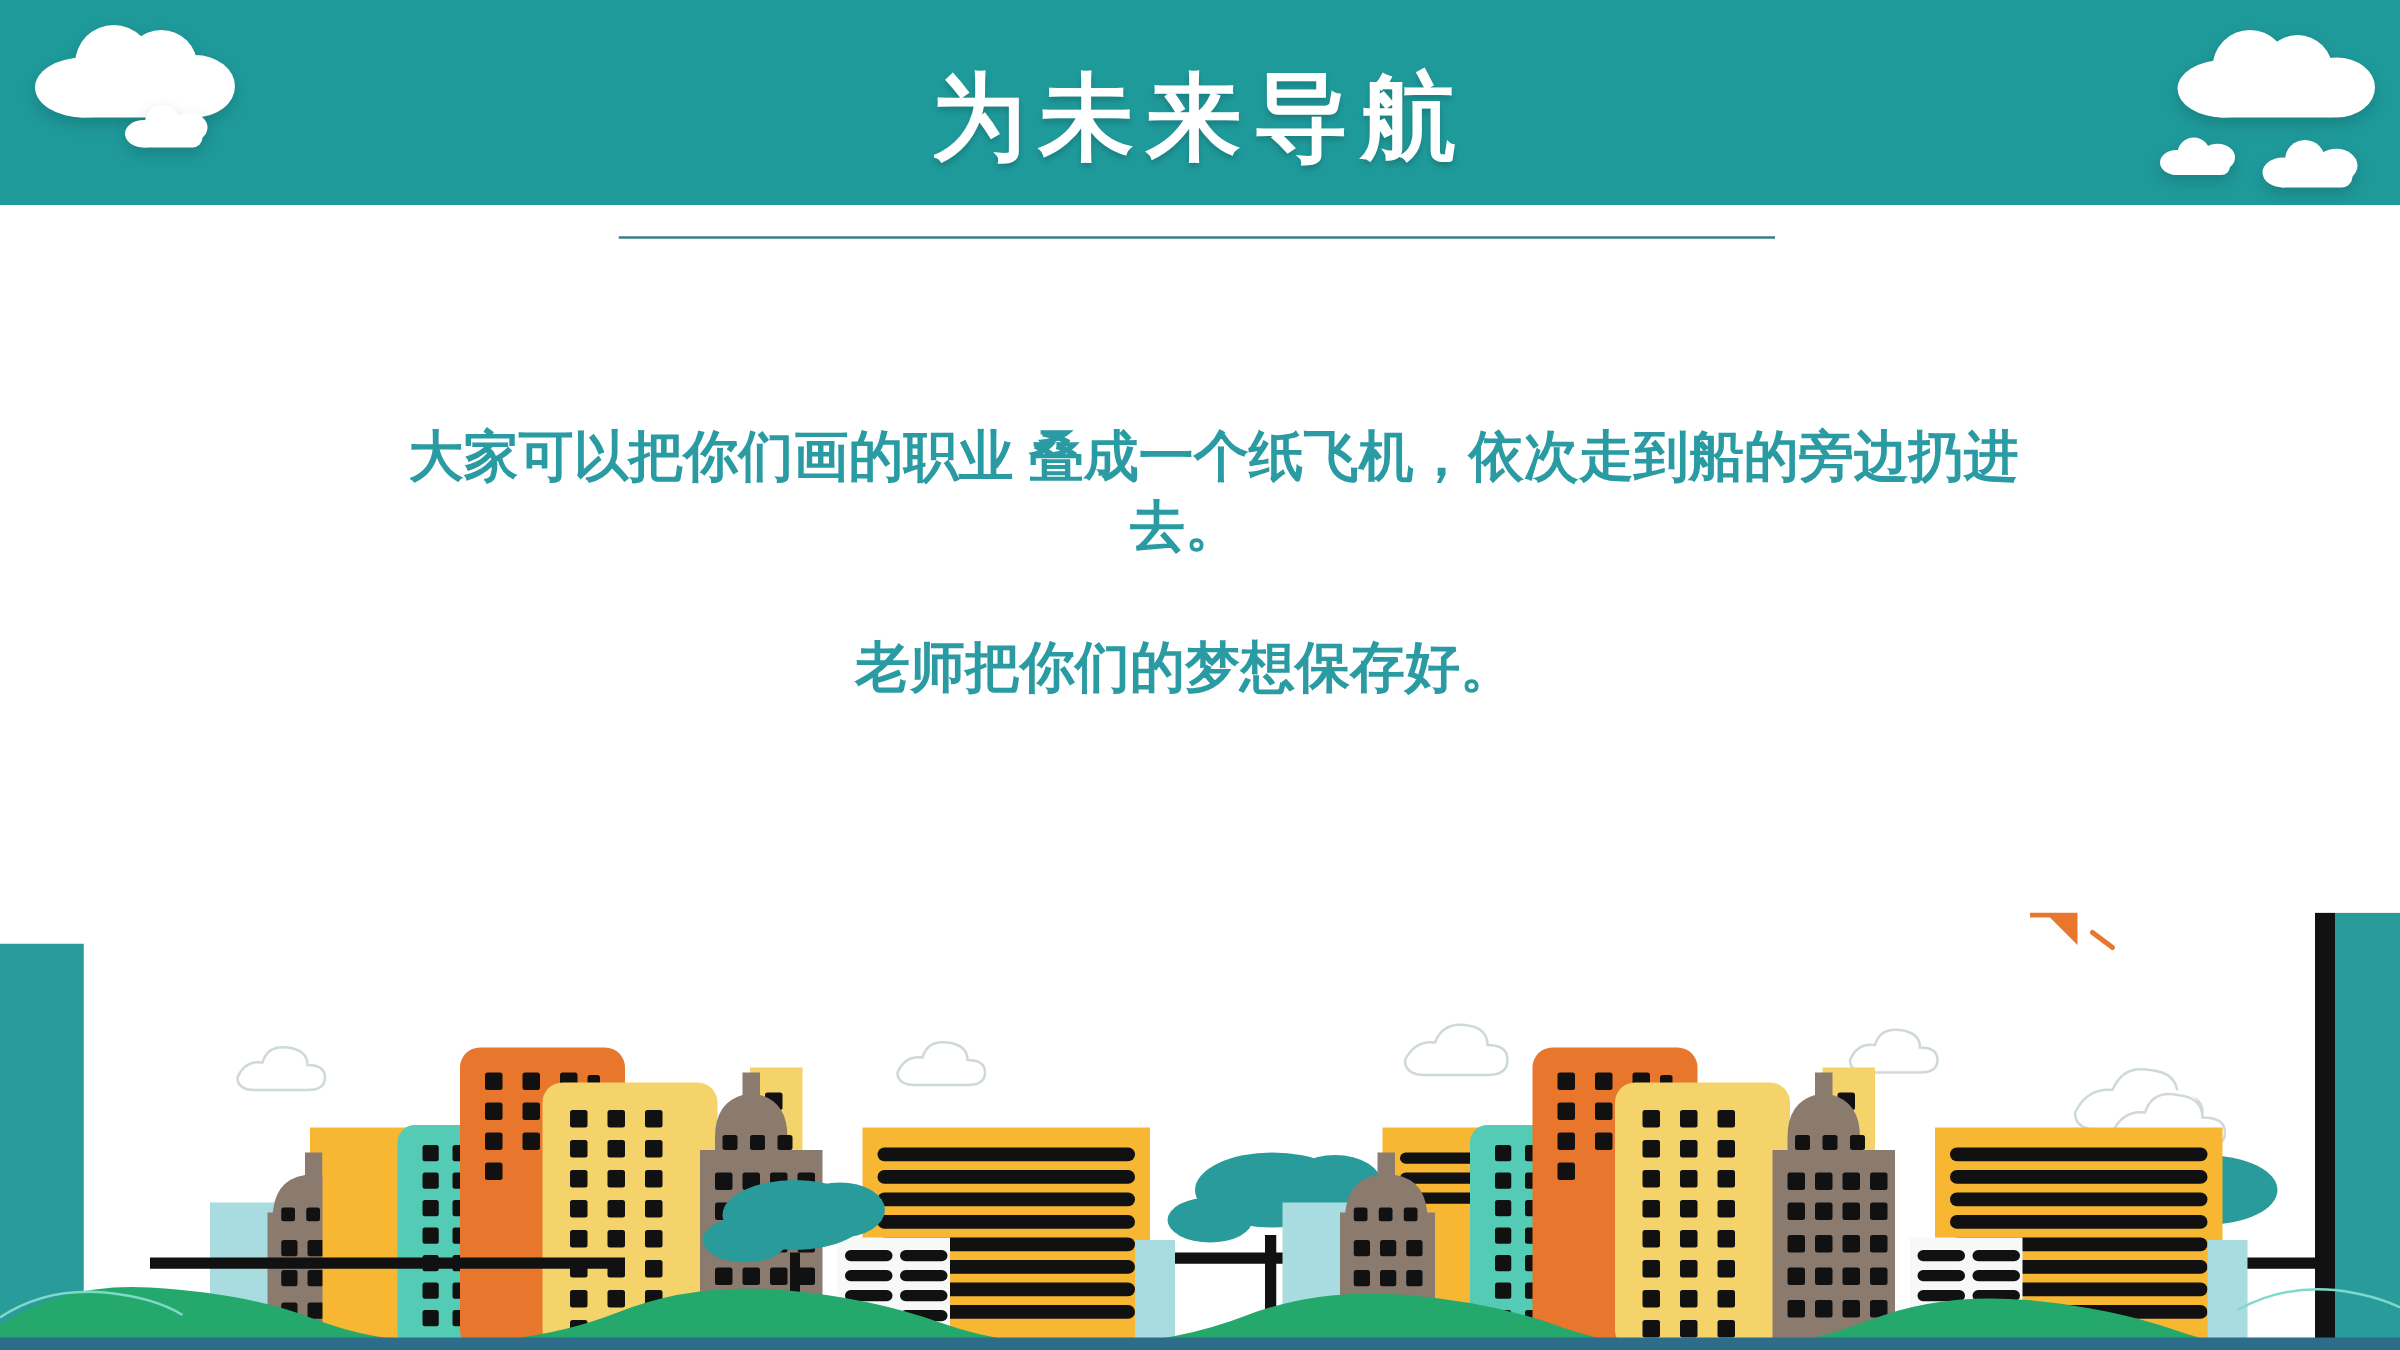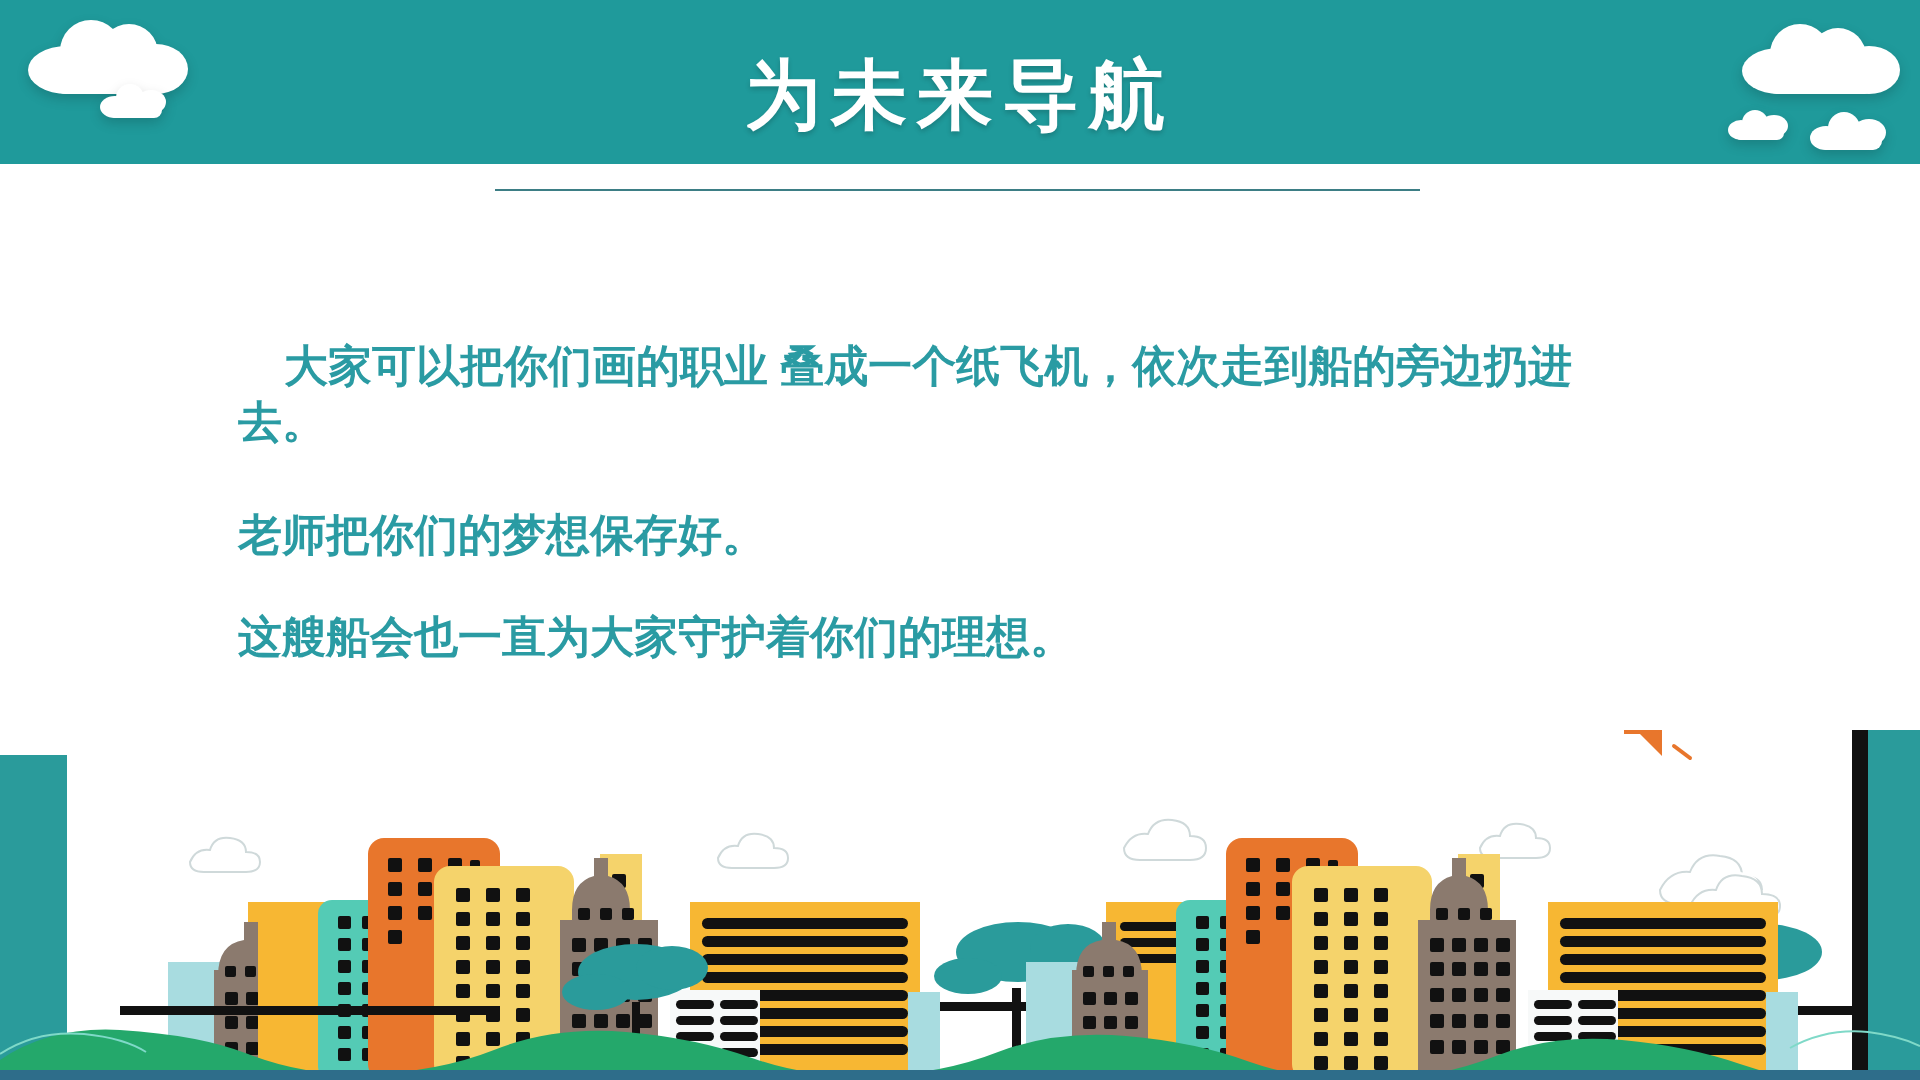--- a/index.html
+++ b/index.html
@@ -76,20 +76,21 @@
   }
 
   
   .body-text{
     position:absolute;left:238px;top:338px;width:1420px;
     color:#2A9BA3;
     font-size:44px;
     font-weight:bold;
     line-height:1.28;
     letter-spacing:0px;
+    text-align:center;
   }
   .para{margin:0 0 46px 0;}
   .para.p1{margin-bottom:56px;}
   .para.p2{margin-bottom:46px;margin-top:48px;}
   .para.p3{margin-bottom:0;}
   .indent{display:inline-block;width:46px;}
 
   
   .city{position:absolute;left:0;top:730px;width:1920px;height:350px;overflow:hidden;}
   .city svg{display:block;}
@@ -137,21 +138,20 @@
     </div>
 
     <div class="header-title">为未来导航</div>
   </div>
 
   <div class="divider"></div>
 
   <div class="body-text">
     <p class="para p1"><span class="indent"></span><span>大家可以把你们画的职业 叠成一个纸飞机，依次走到船的旁边扔进去。</span></p>
     <p class="para p2">老师把你们的梦想保存好。</p>
-    <p class="para p3">这艘船会也一直为大家守护着你们的理想。</p>
   </div>
 
   <div class="city">
     <svg width="1920" height="350" viewBox="0 0 1920 350" xmlns="http://www.w3.org/2000/svg">
       <defs>
         
       </defs>
 
       <rect x="0" y="0" width="1920" height="350" fill="#ffffff"></rect>
 

